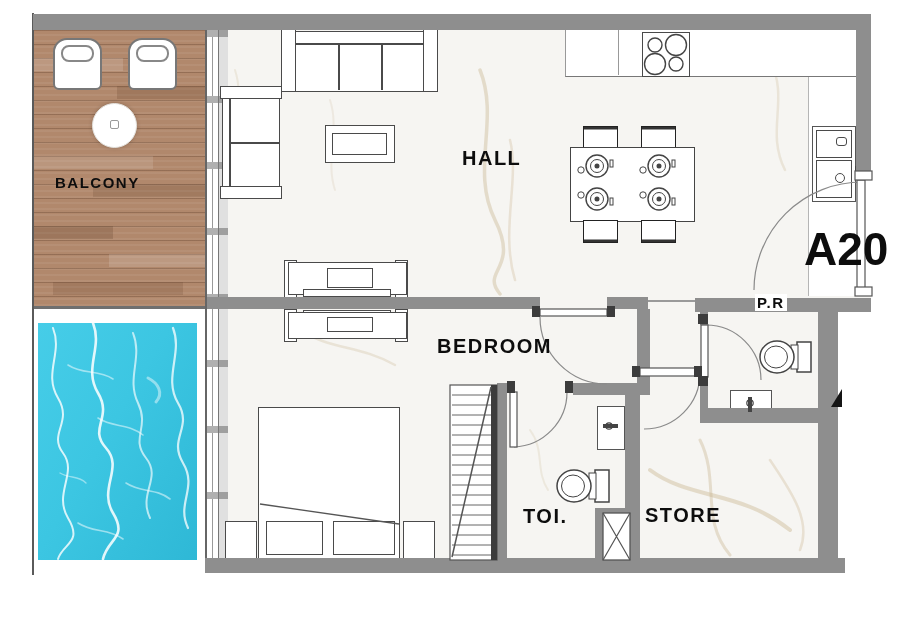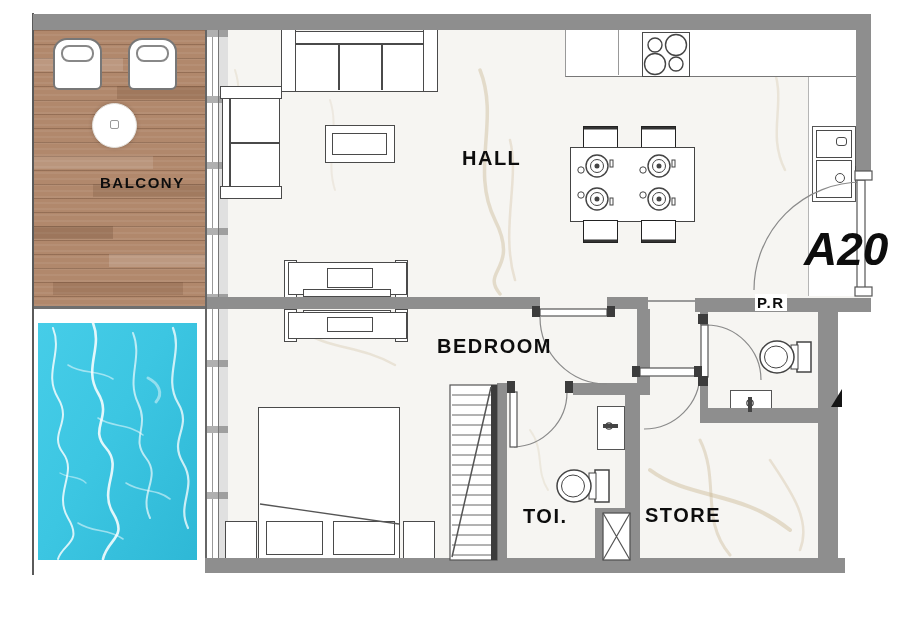--- a/index.html
+++ b/index.html
@@ -276,21 +276,21 @@
           <circle cx="643" cy="195" r="3.2" stroke-width="1"></circle>
           <rect x="672" y="198" width="3" height="7" stroke-width="1"></rect>
         </g>
     </g>
 
     <path d="M260,504 L399,524" stroke="#555" stroke-width="1.3" fill="none"></path>
 
     <polygon points="842,389 842,407 831,407" fill="#151515"></polygon>
   </svg>
 
-  <div class="label" style="left:55px;top:174px;font-size:15px;margin-left:45px;">BALCONY</div>
+  <div class="label" style="left:55px;top:174px;font-size:15px;">BALCONY</div>
   <div class="label" style="left:462px;top:147px;font-size:20px;">HALL</div>
   <div class="label" style="left:437px;top:335px;font-size:20px;text-align:right;">BEDROOM</div>
   <div class="label" style="left:523px;top:505px;font-size:20px;">TOI.</div>
   <div class="label" style="left:645px;top:504px;font-size:20px;">STORE</div>
   <div class="label" style="left:755px;top:294px;font-size:15px;background:#fff;padding:0 2px;">P.R</div>
-  <div class="label" style="left:804px;top:222px;font-size:46px;letter-spacing:0;font-style:italic;">A20</div>
+  <div class="label" style="left:804px;top:222px;font-size:46px;letter-spacing:0;">A20</div>
 
 </div>
 
 </body></html>

